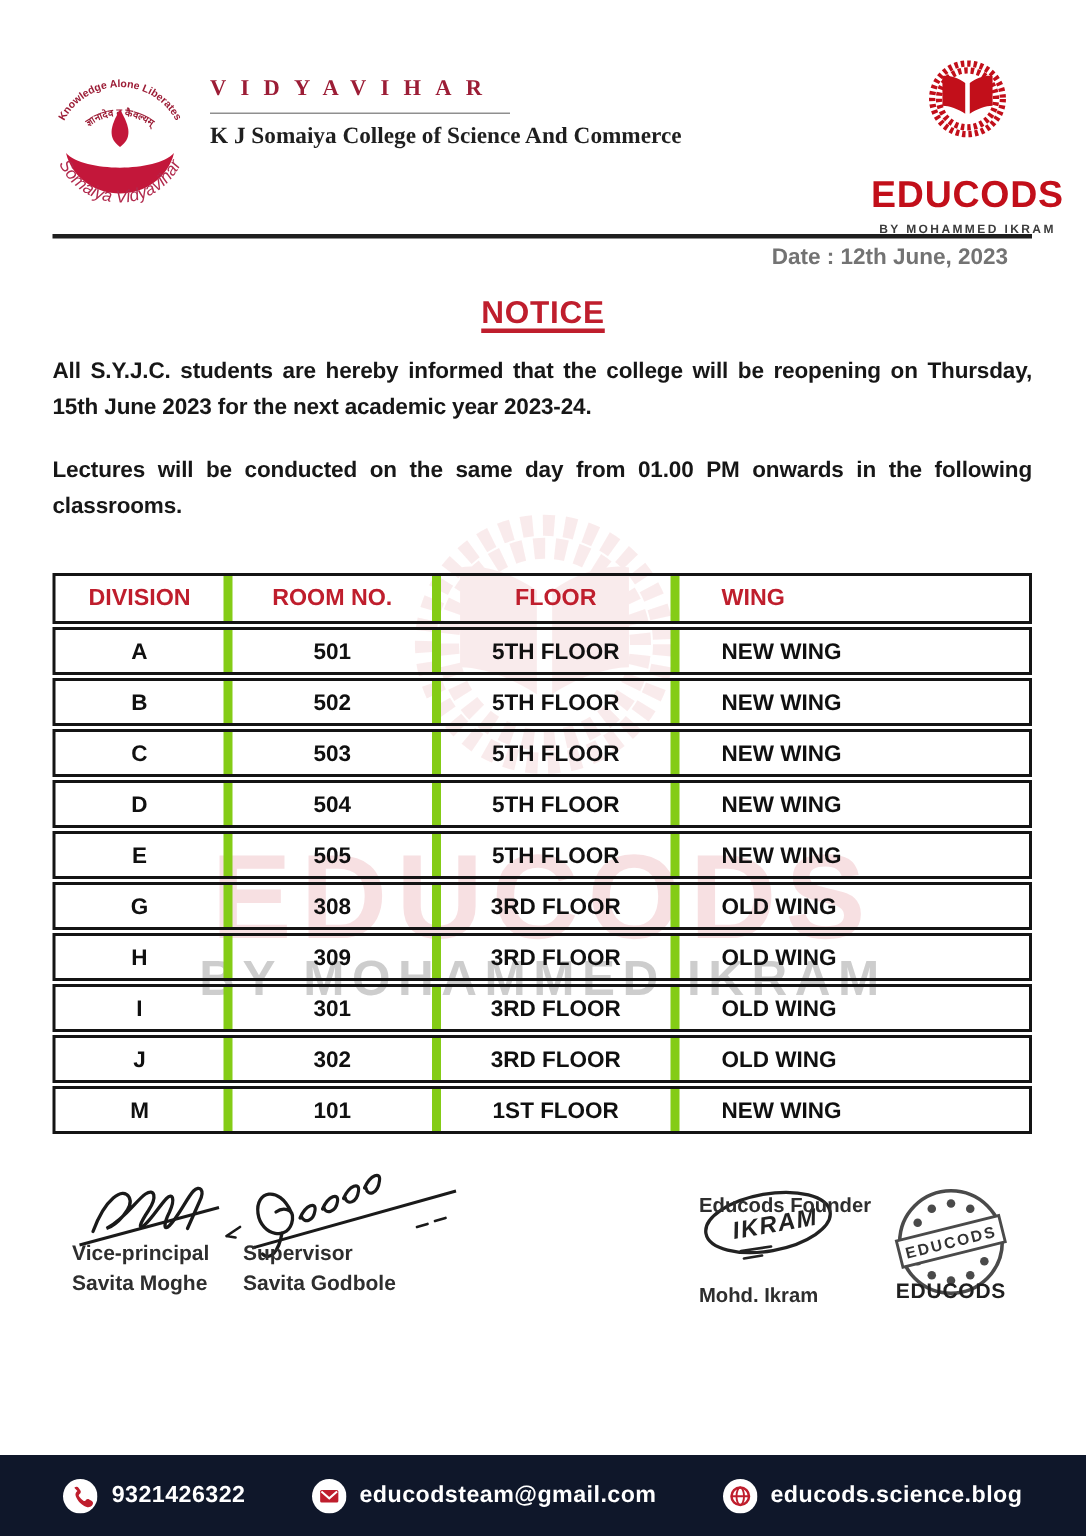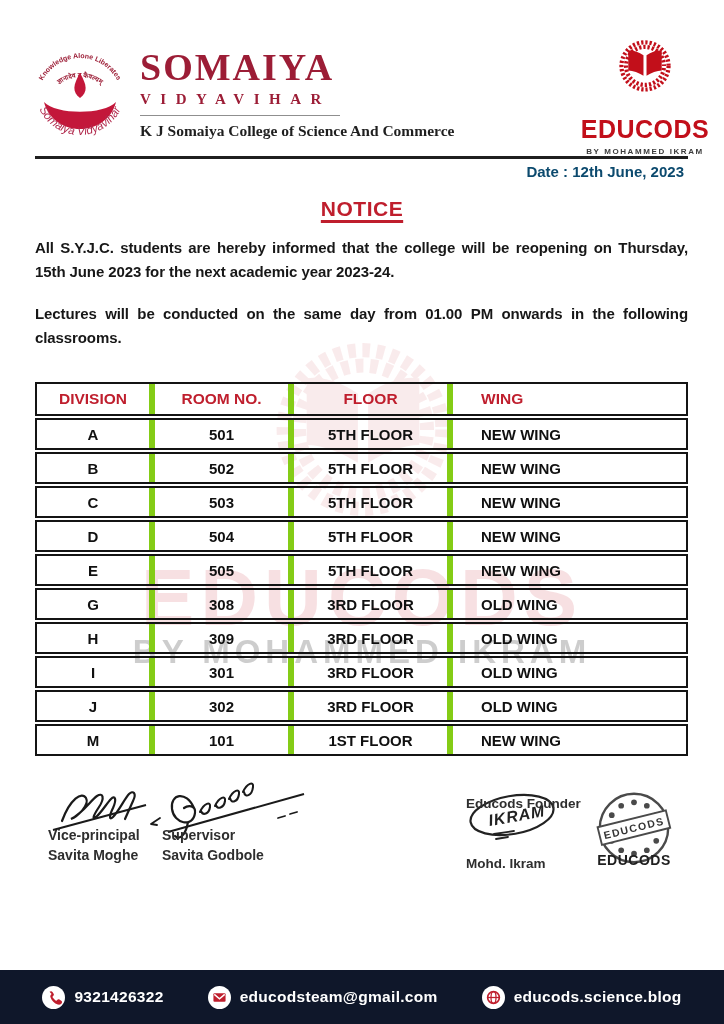--- a/index.html
+++ b/index.html
@@ -24,21 +24,21 @@
   .college-name {
     font-family:"Liberation Serif", serif; font-weight:bold; font-size:15.5px;
     color:#1f1f1f; margin-top:6px; white-space:nowrap;
   }
   .educods-logo { position:absolute; left:572px; top:34px; width:146px; text-align:center; }
   .educods-logo svg { width:76px; height:76px; }
   .educods-name { font-size:25px; font-weight:800; color:#c20f1a; letter-spacing:.5px; margin-top:1px; }
   .educods-tagline { font-size:8px; font-weight:bold; color:#3c3c3c; letter-spacing:1.6px; margin-top:3px; }
   .header-divider { position:absolute; left:35px; top:156px; width:653px; height:3px; background:#1f1f1f; }
   
-  .date-line { position:absolute; right:40px; top:163px; font-size:15px; font-weight:800; color:#0c4a6e; }
+  .date-line { position:absolute; right:52px; top:163px; font-size:15px; font-weight:800; color:#737373; }
   .notice-title {
     position:absolute; left:0; top:197px; width:724px; text-align:center;
     font-size:21px; font-weight:800; color:#bf1e2d; letter-spacing:.5px;
     text-decoration:underline; text-decoration-thickness:2.5px; text-underline-offset:4px;
   }
   .para { position:absolute; left:35px; width:653px; font-size:15px; font-weight:600;
     line-height:1.6; color:#171717; text-align:justify; letter-spacing:-.1px; }
   .para1 { top:236px; }
   .para2 { top:302px; }
   
@@ -101,21 +101,20 @@
       <textPath href="#arcT2" startOffset="50%" text-anchor="middle">ज्ञानादेव तु कैवल्यम्</textPath>
     </text>
     <path d="M16 60 C28 73 76 73 88 60 C84 77 68 87 52 87 C36 87 20 77 16 60 Z" fill="#c3173a"></path>
     <path d="M52 31 C45 43 44 50 52 56 C60 50 59 43 52 31 Z" fill="#c3173a"></path>
     <text font-size="11.5" font-style="italic" fill="#b12a4d">
       <textPath href="#arcB" startOffset="50%" text-anchor="middle">Somaiya Vidyavihar</textPath>
     </text>
   </svg>
 
   <div class="wordmark">
-    <div class="brand-title">SOMAIYA</div>
     <div class="brand-subtitle">VIDYAVIHAR</div>
     <div class="brand-rule"></div>
     <div class="college-name">K J Somaiya College of Science And Commerce</div>
   </div>
 
   <div class="educods-logo">
     <svg viewBox="0 0 100 100">
       <circle cx="50" cy="42" r="31" fill="none" stroke="#c20f1a" stroke-width="5.5" stroke-dasharray="3 2.6"></circle>
       <circle cx="50" cy="42" r="25" fill="none" stroke="#c20f1a" stroke-width="5.5" stroke-dasharray="3 2.6" stroke-dashoffset="2.8"></circle>
       <circle cx="50" cy="42" r="21" fill="#ffffff"></circle>

